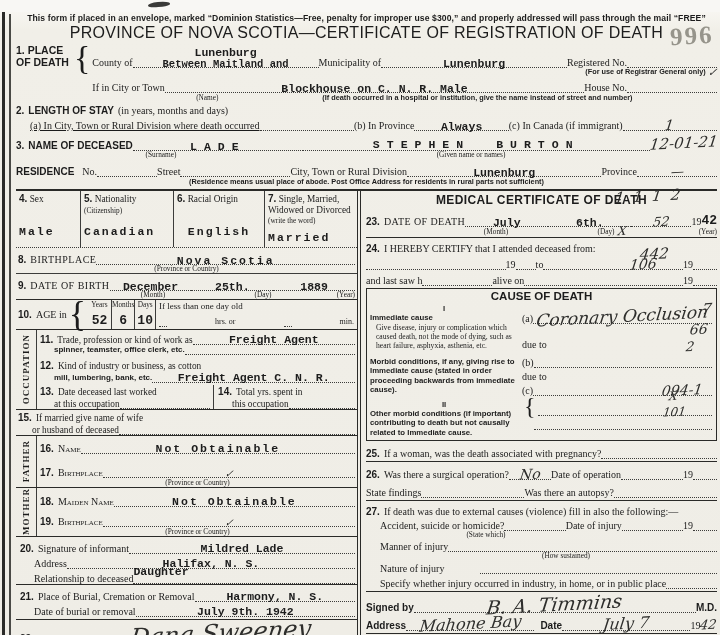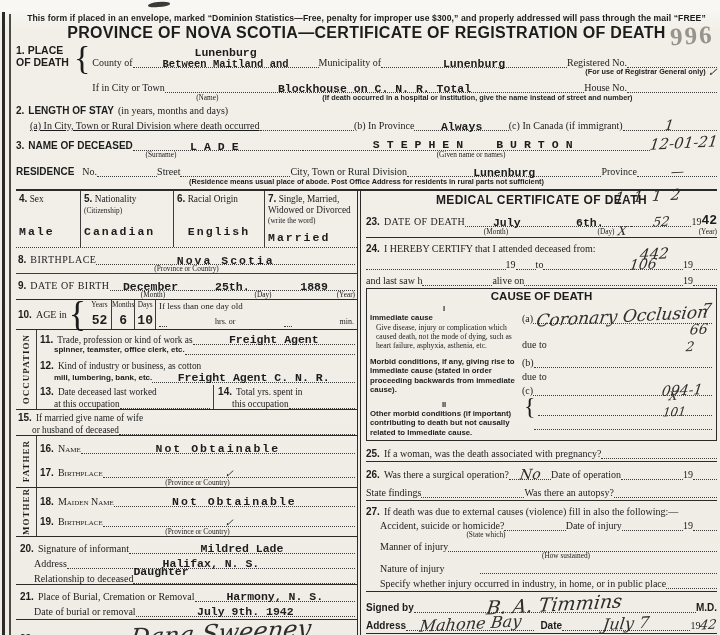--- a/index.html
+++ b/index.html
@@ -7,21 +7,21 @@
         font-family:"Liberation Serif",serif;color:#1c1c1c;overflow:hidden;}
   .page::before{content:"";position:absolute;inset:0;
         background:linear-gradient(180deg,#fbfaf7 0,#f1efe8 30px,#efede6 100%);}
   .scan-top{position:absolute;left:0;top:0;width:720px;height:12px;background:#f8f7f4;}
   .smudge{position:absolute;left:148px;top:2px;width:22px;height:5px;background:#3a3a38;border-radius:50% 60% 40% 50%;transform:rotate(-6deg);}
   .edge1{position:absolute;left:2px;top:12px;bottom:0;width:3px;background:#2a2a28;}
   .edge2{position:absolute;left:9px;top:14px;bottom:0;width:1.5px;background:#4a4a46;}
   .content{position:absolute;left:16px;right:3px;top:13px;}
   .banner{font-family:"Liberation Sans",sans-serif;font-weight:bold;font-size:8.6px;text-align:center;letter-spacing:.1px;}
   .titlerow{position:relative;text-align:center;margin-top:1px;}
-  .title{font-family:"Liberation Sans",sans-serif;font-weight:bold;font-size:16px;letter-spacing:.3px;}
+  .title{font-family:"Liberation Sans",sans-serif;font-weight:normal;font-size:16px;letter-spacing:.3px;}
   .stamp{position:absolute;right:4px;top:-2px;font-size:25px;color:#96948b;font-weight:bold;letter-spacing:2px;transform:rotate(-3deg);}
 
   .row{display:flex;align-items:flex-end;}
   .fill{flex:1;border-bottom:1.2px dotted #3c3c3a;display:flex;align-items:flex-end;justify-content:center;min-width:8px;position:relative;}
   .fill>*{margin-bottom:-2px;}
   .lbl{font-size:10px;white-space:nowrap;line-height:1.1;}
   .lblsm{font-size:8px;white-space:nowrap;line-height:1.1;}
   .note{font-size:7.3px;text-align:center;line-height:1.1;}
   .bnote{font-family:"Liberation Sans",sans-serif;font-weight:bold;font-size:7.3px;line-height:1.1;}
   .num{font-family:"Liberation Sans",sans-serif;font-weight:bold;font-size:10px;}
@@ -114,21 +114,21 @@
           <span class="lbl">Registered No.</span>
           <span class="fill" style="max-width:90px;"></span>
         </div>
         <div class="row" style="justify-content:flex-end;height:9px;align-items:center;">
           <span class="bnote">(For use of Registrar General only)</span>
           <span class="hand" style="font-size:11px;margin-left:2px;">✓</span>
         </div>
         <div class="row" style="height:16px;">
           <span class="lbl">If in City or Town</span>
           <span class="fill">
-              <span class="typed">Blockhouse on C. N. R. Total</span>
+              <span class="typed">Blockhouse on C. N. R. Male</span>
             </span>
           <span class="lbl">House No.</span>
           <span class="fill" style="max-width:90px;"></span>
         </div>
         <div class="row" style="height:9px;">
           <span class="note" style="width:230px;">(Name)</span>
           <span class="bnote">(If death occurred in a hospital or institution, give the name instead of street and number)</span>
         </div>
       </div>
     </div>

